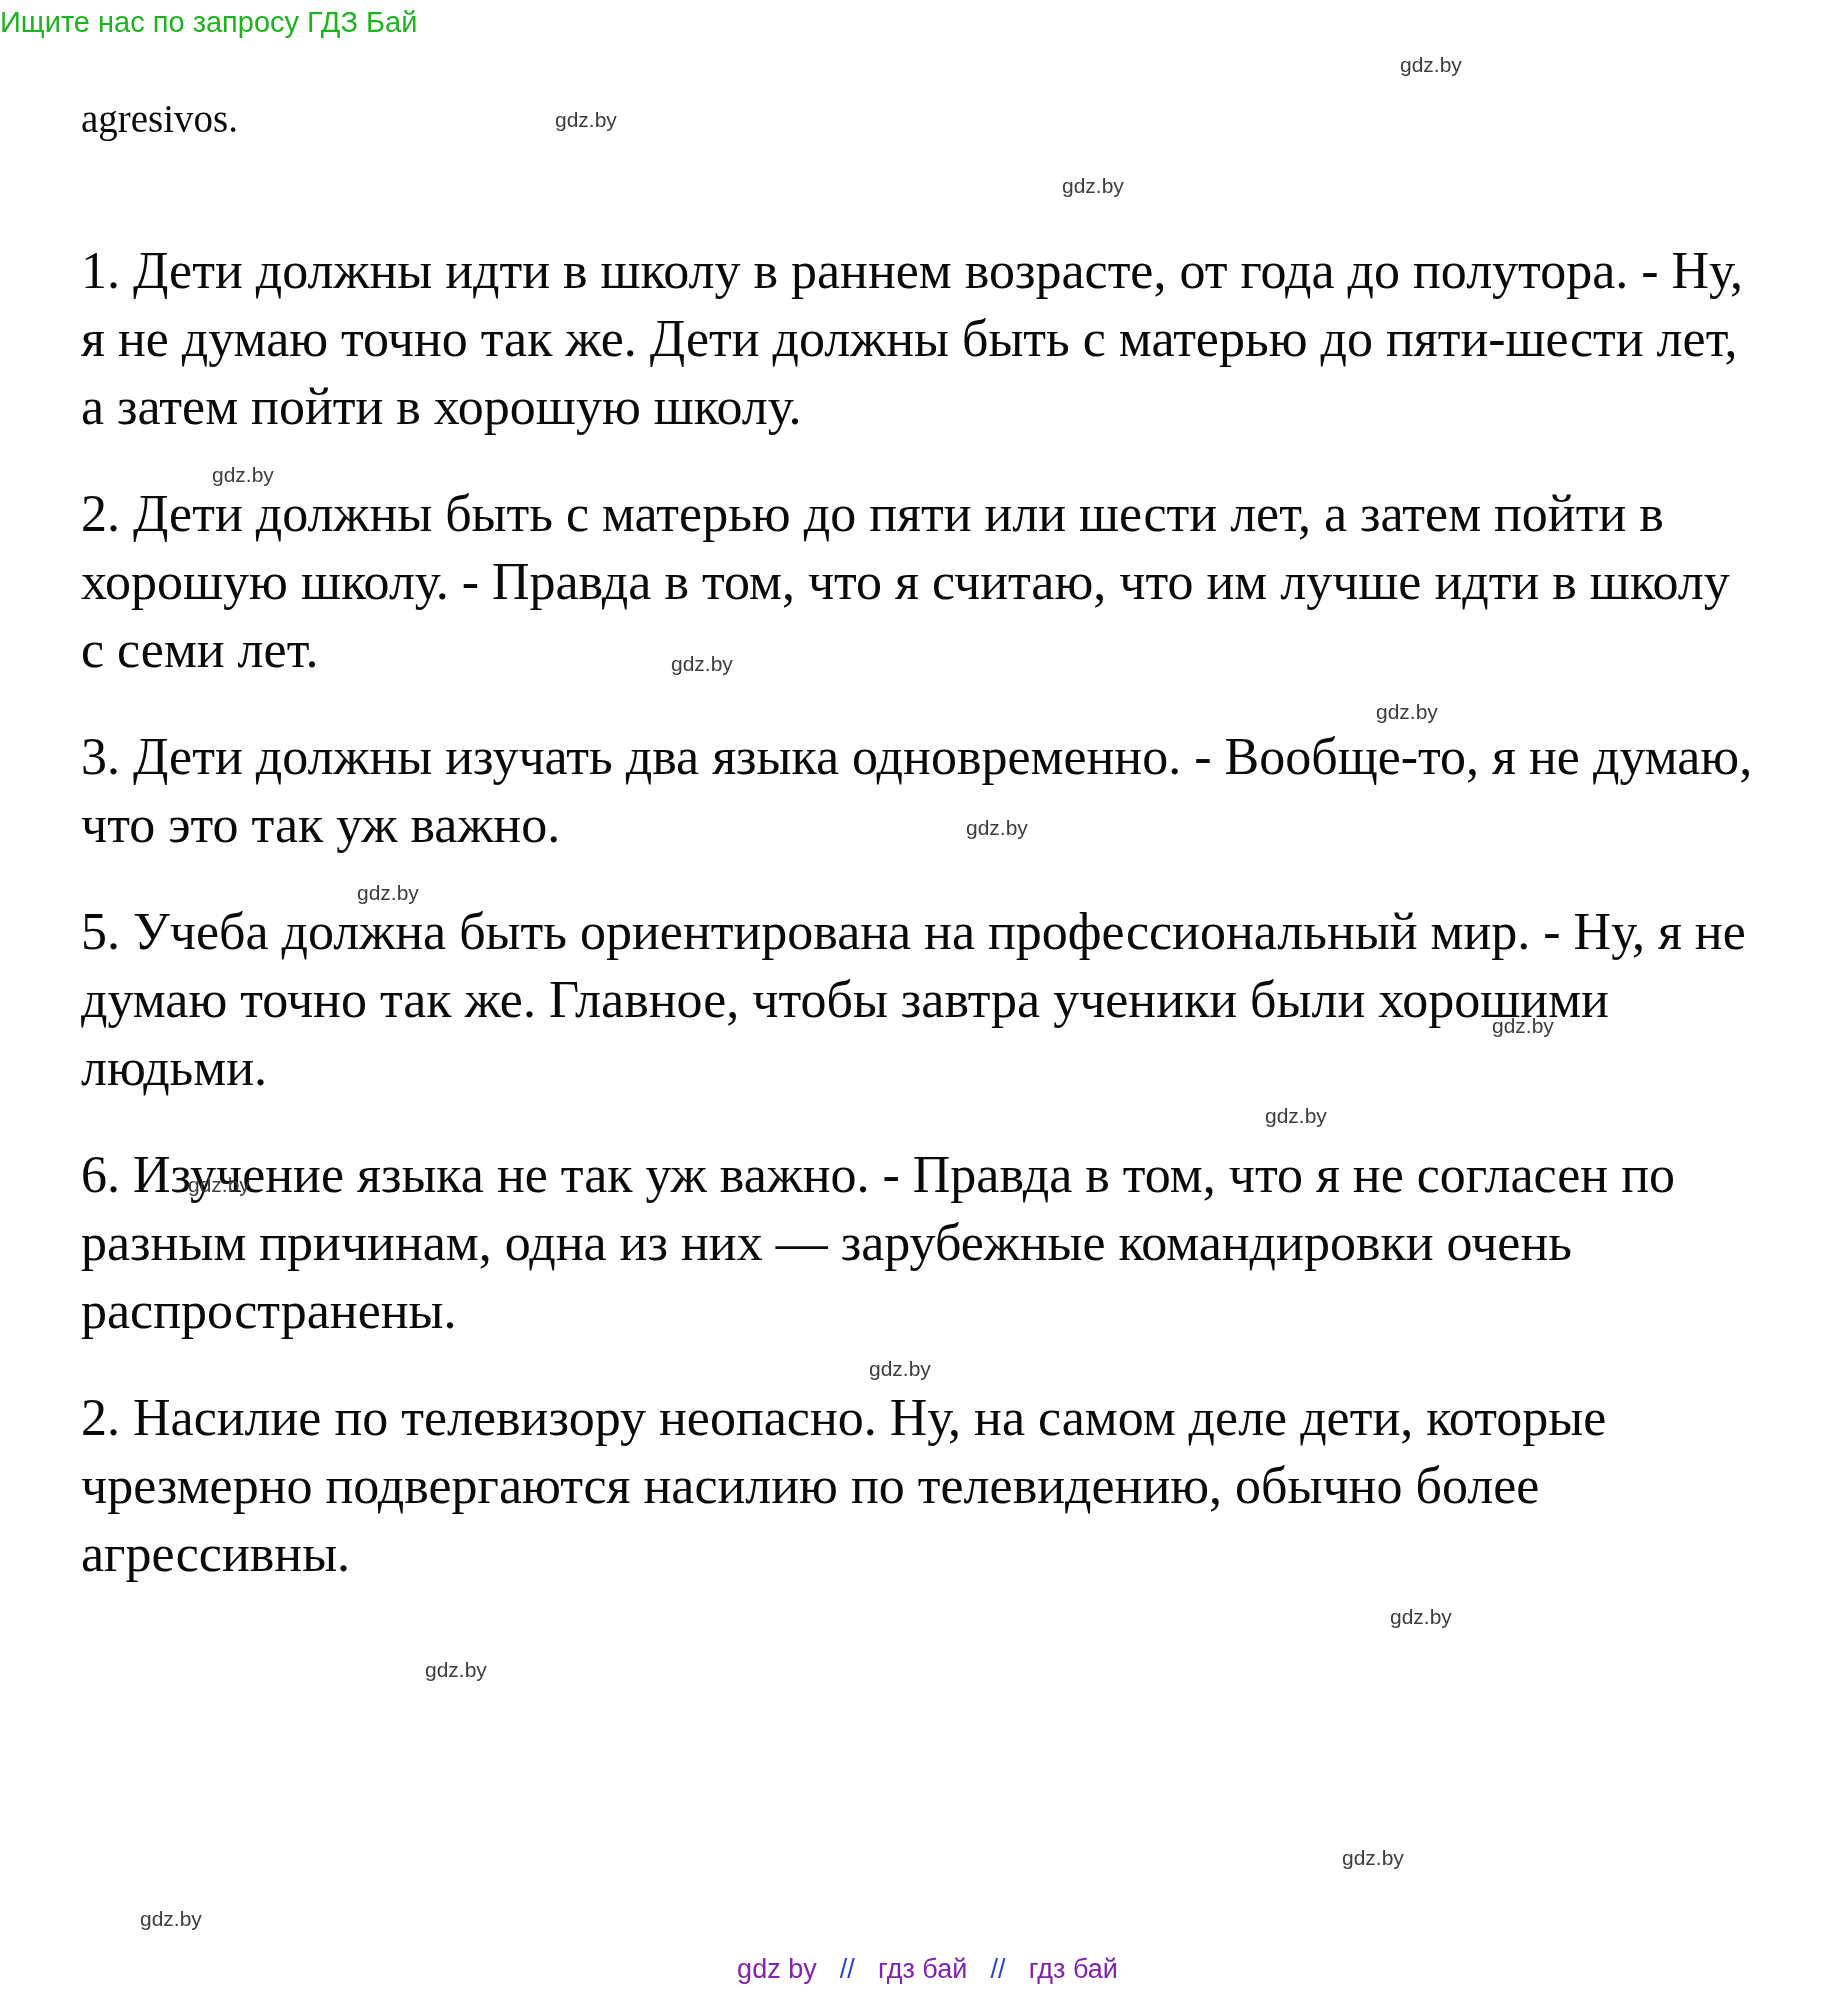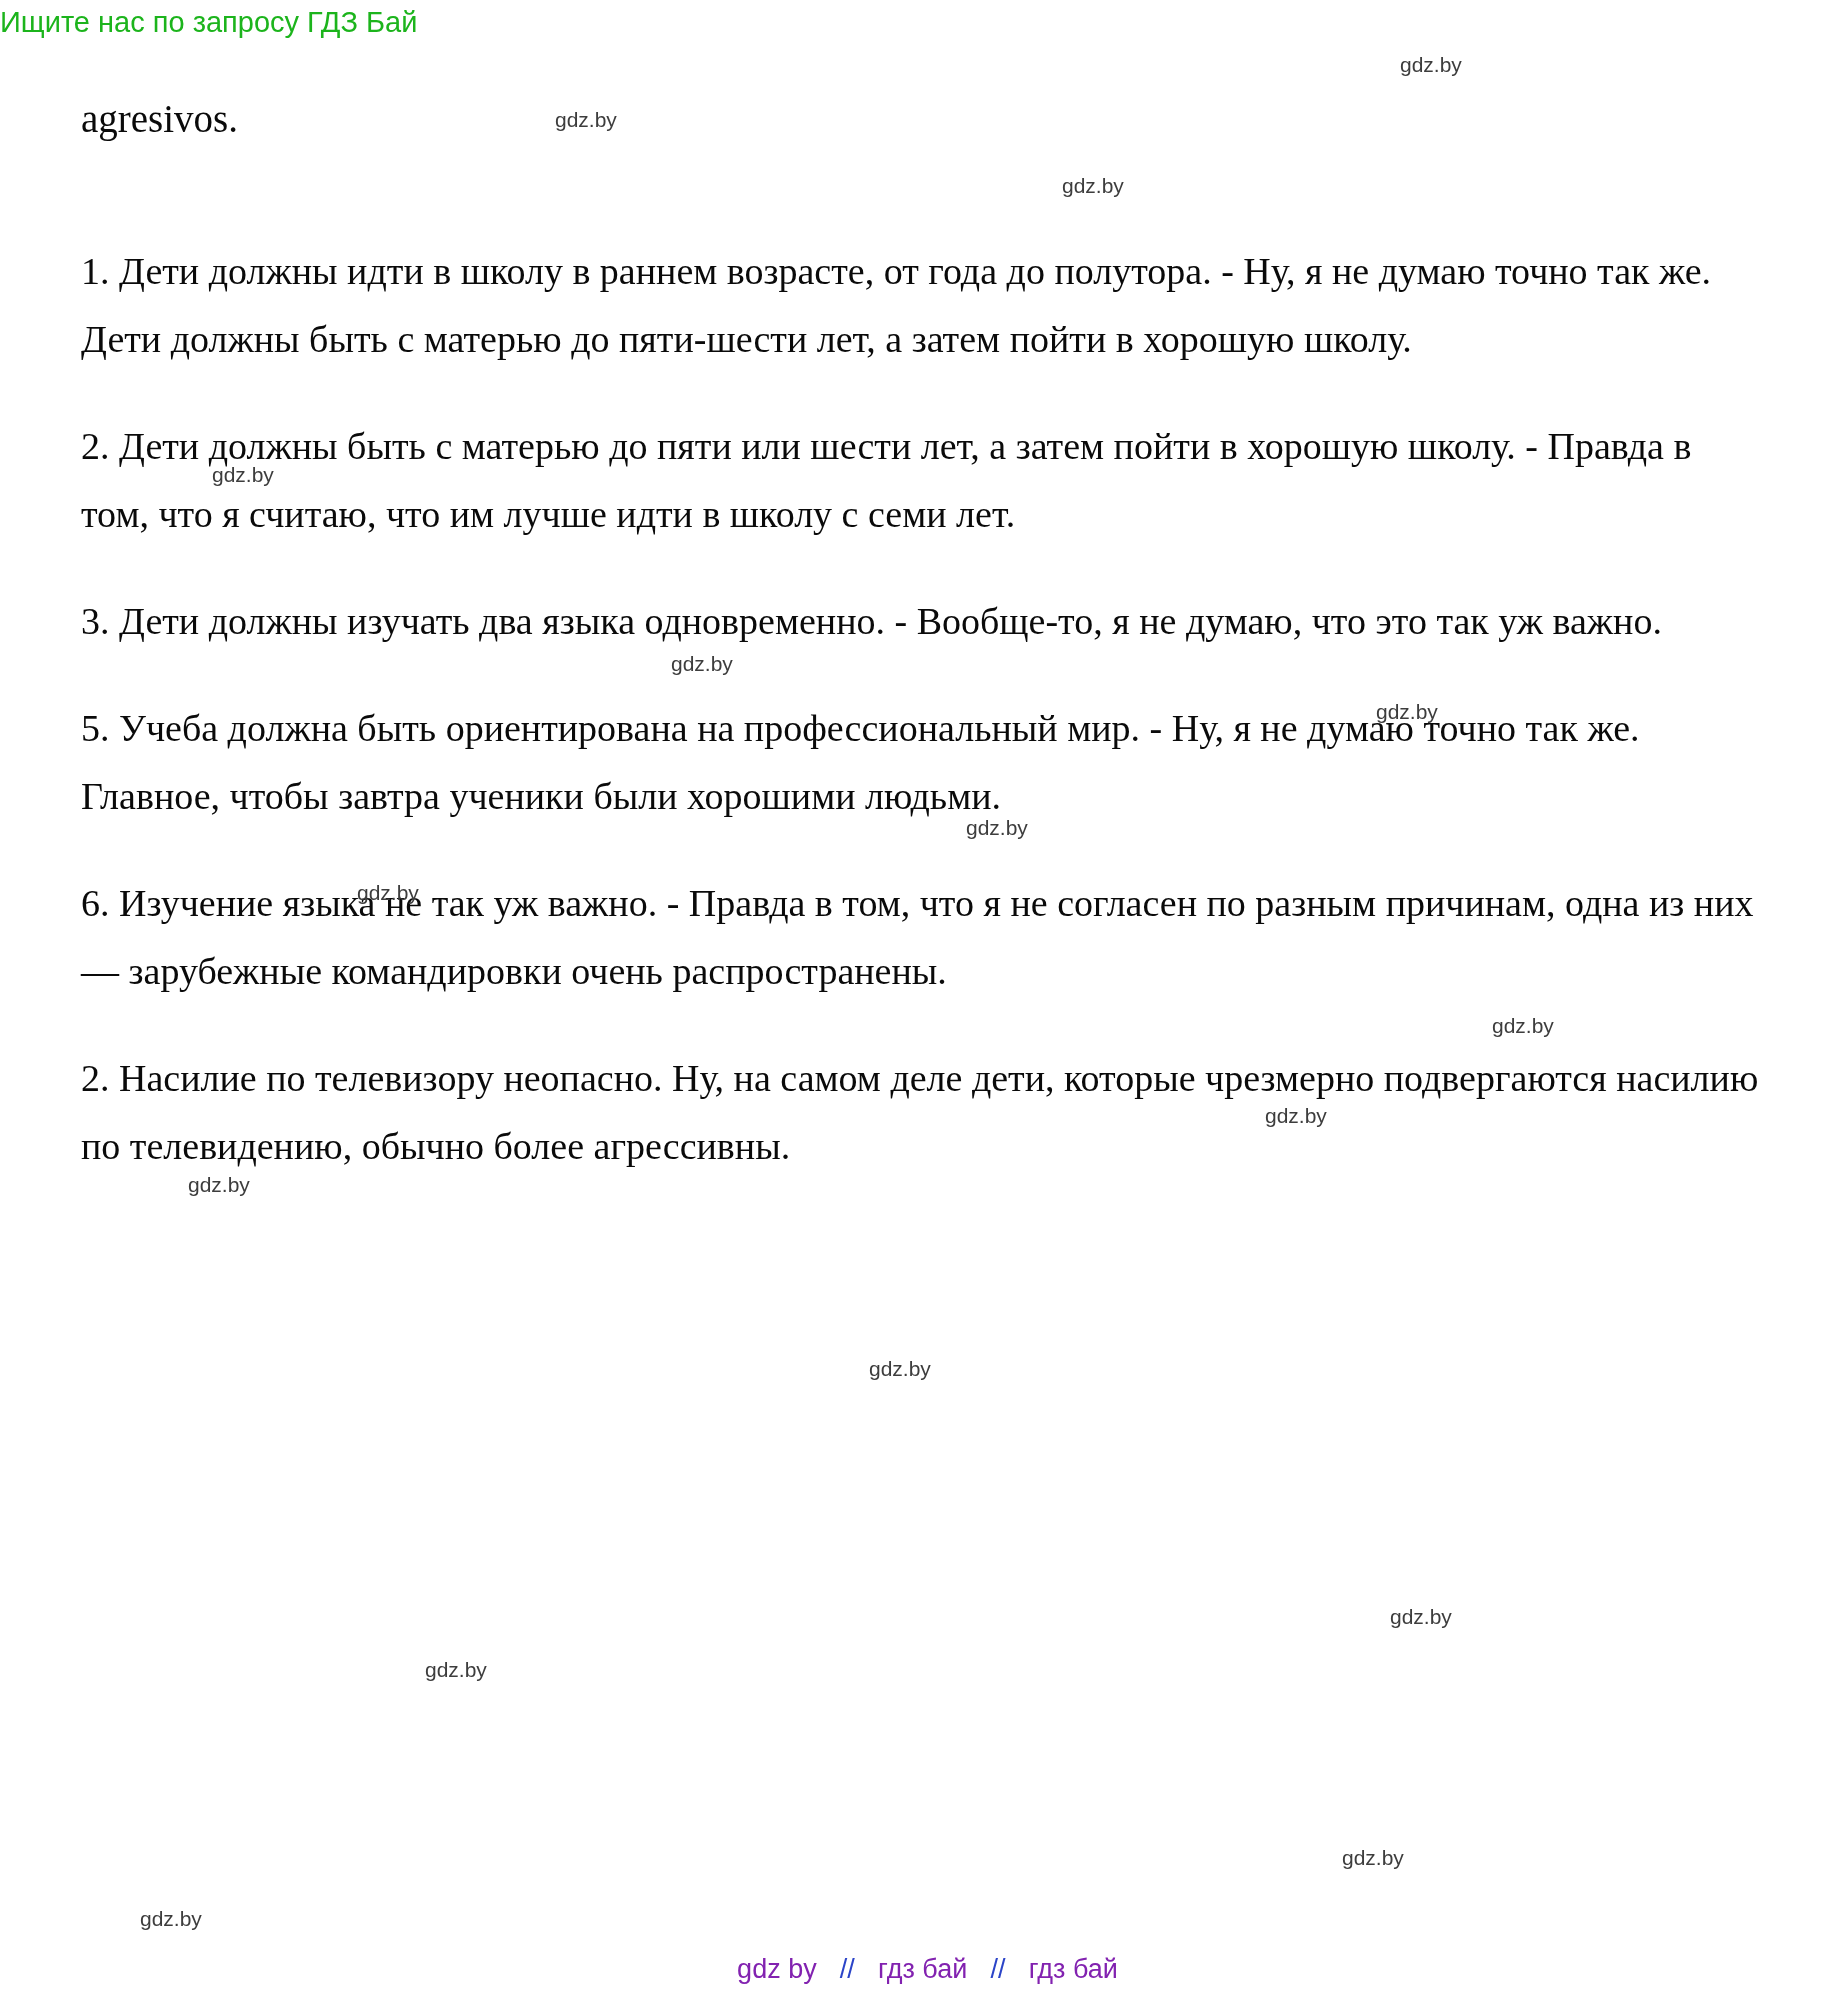--- a/index.html
+++ b/index.html
@@ -30,21 +30,21 @@
   .intro {
     margin: 0;
     font-size: 39px;
     line-height: 68px;
   }
   .answers {
     margin-top: 84px;
   }
   .answers p {
     margin: 0 0 39px 0;
-    font-size: 38px;
+    font-size: 52px;
     line-height: 68px;
   }
   .wm {
     position: absolute;
     font-family: "Liberation Sans", sans-serif;
     font-size: 21px;
     color: #3d3d3d;
     white-space: nowrap;
     text-align: right;
   }

